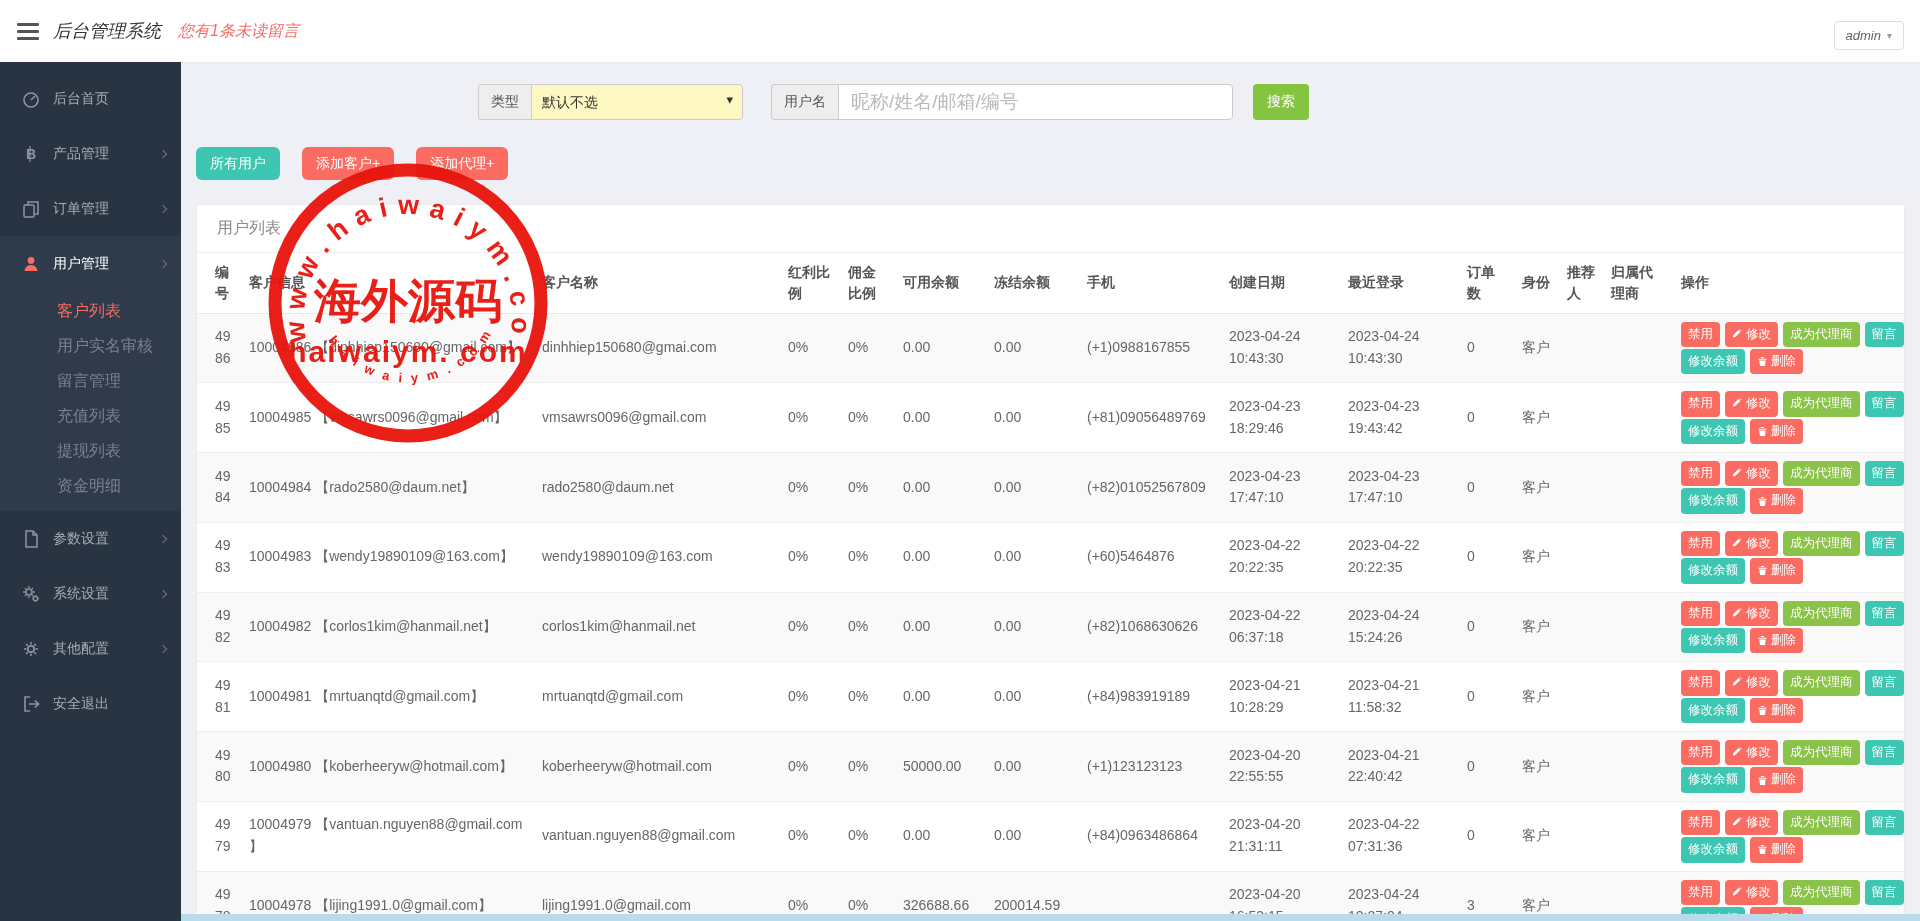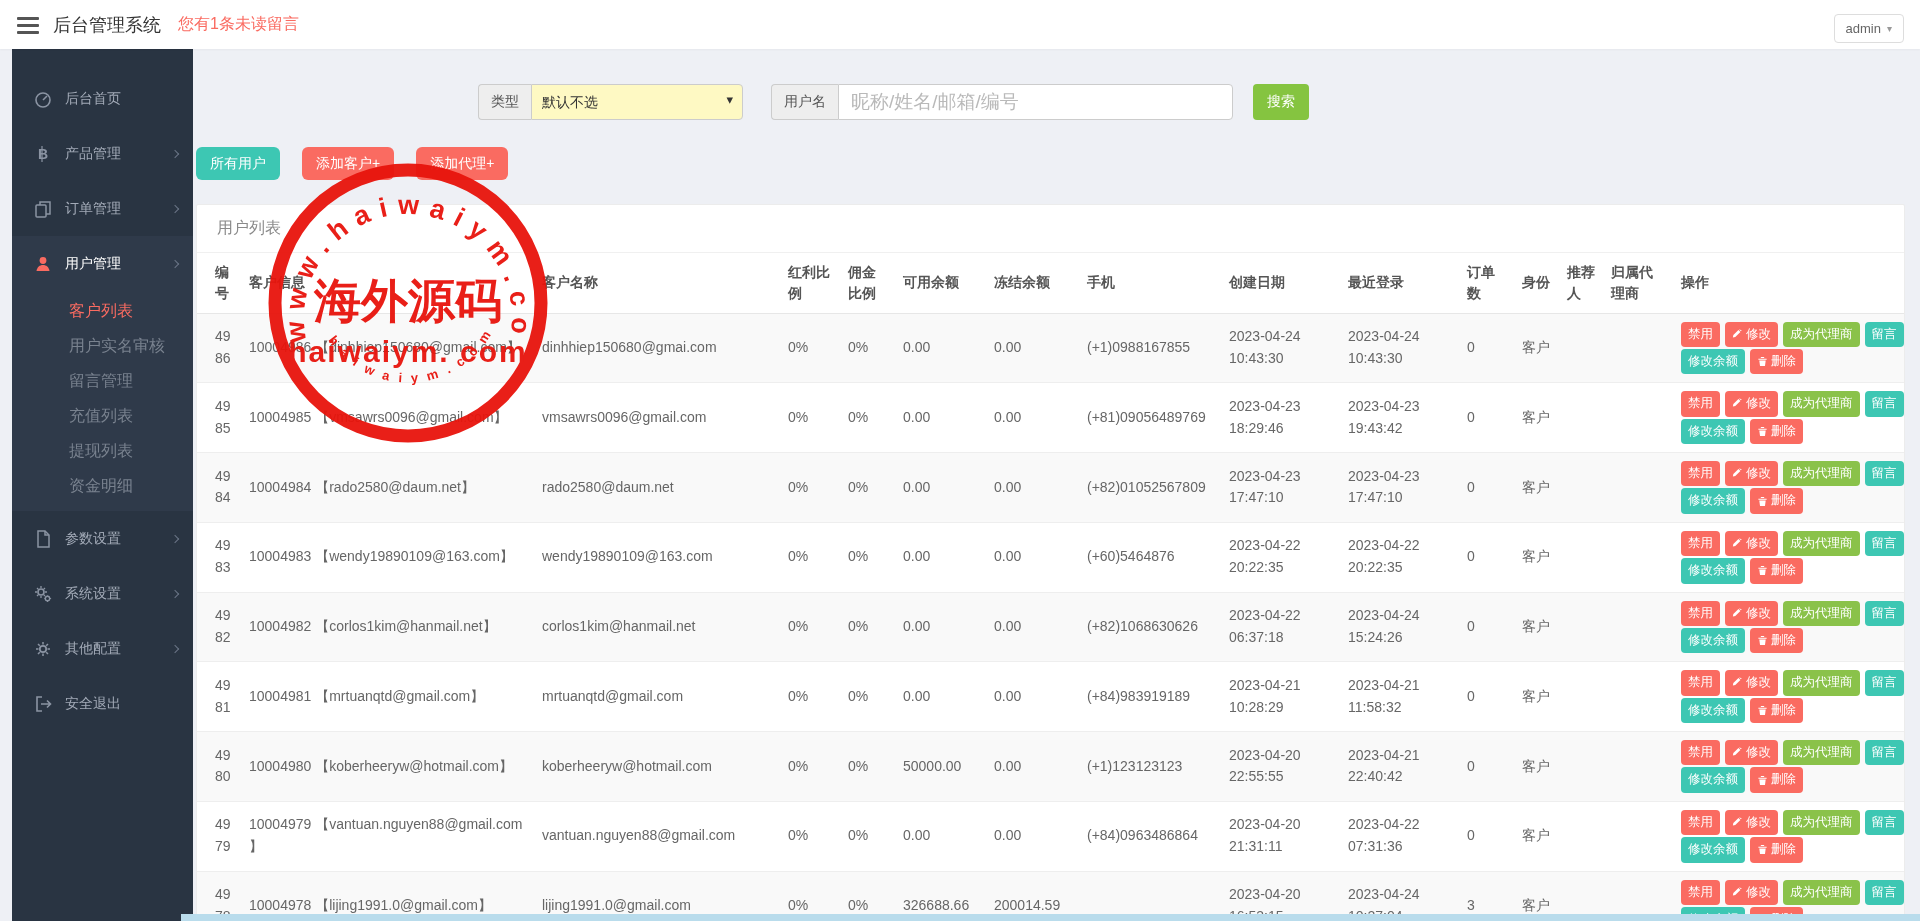--- a/index.html
+++ b/index.html
@@ -1,33 +1,33 @@
 <!DOCTYPE html>
 <html><head>
 <meta charset="utf-8">
 <style>
   * { margin:0; padding:0; box-sizing:border-box; }
   html,body { width:1920px; height:921px; overflow:hidden; }
   body { font-family:"Liberation Sans","DejaVu Sans",sans-serif; background:#eef0f5; position:relative; }
 
   
-  .topbar { position:absolute; top:0; left:0; width:1920px; height:49px; background:#fff;
-            display:flex; align-items:center; z-index:30; box-shadow:0 1px 2px rgba(0,0,0,.04); }
+  .topbar { position:absolute; top:0; left:0; width:1920px; height:62px; background:#fff;
+            display:flex; align-items:center; z-index:30; box-shadow:0 1px 2px rgba(0,0,0,.04);font-style:italic; }
   .hamburger { width:22px; height:16px; margin-left:17px; cursor:pointer; position:relative; }
   .hamburger i { position:absolute; left:0; top:7px; width:22px; height:3px; background:#555;
                  box-shadow:0 -7px 0 #555, 0 7px 0 #555; border-radius:1px; display:block; }
   .app-title { margin-left:14px; font-size:18px; color:#333; }
   .notice { margin-left:17px; font-size:16px; color:#fa6b61; }
   .user-box { margin-left:auto; margin-right:16px; border:1px solid #ddd; border-radius:4px;
               padding:6px 11px; font-size:13px; color:#666; display:flex; align-items:center;
               gap:6px; cursor:pointer; background:#fff;margin-top:8px; }
   .user-box .caret { color:#999; font-size:10px; }
 
   
-  .sidebar { position:absolute; top:49px; left:12px; width:181px; height:872px; background:#293442;
+  .sidebar { position:absolute; top:49px; left:0; width:181px; height:872px; background:#293442;
              padding-top:22px; z-index:20; }
   .s-item { height:55px; display:flex; align-items:center; padding-left:22px; color:#a3abb8;
             font-size:14px; cursor:pointer; }
   .s-item .ic { width:18px; height:18px; margin-right:13px; flex:0 0 18px; color:#8b94a3; }
   .s-item .arrow { margin-left:auto; margin-right:15px; width:6px; height:6px;
                    border-right:1.5px solid #6b7587; border-bottom:1.5px solid #6b7587;
                    transform:rotate(-45deg); }
   .s-group.active { background:#2f3a4a; }
   .s-group.active > .s-item { color:#fff; }
   .s-group.active > .s-item .ic { color:#fa6b61; }

